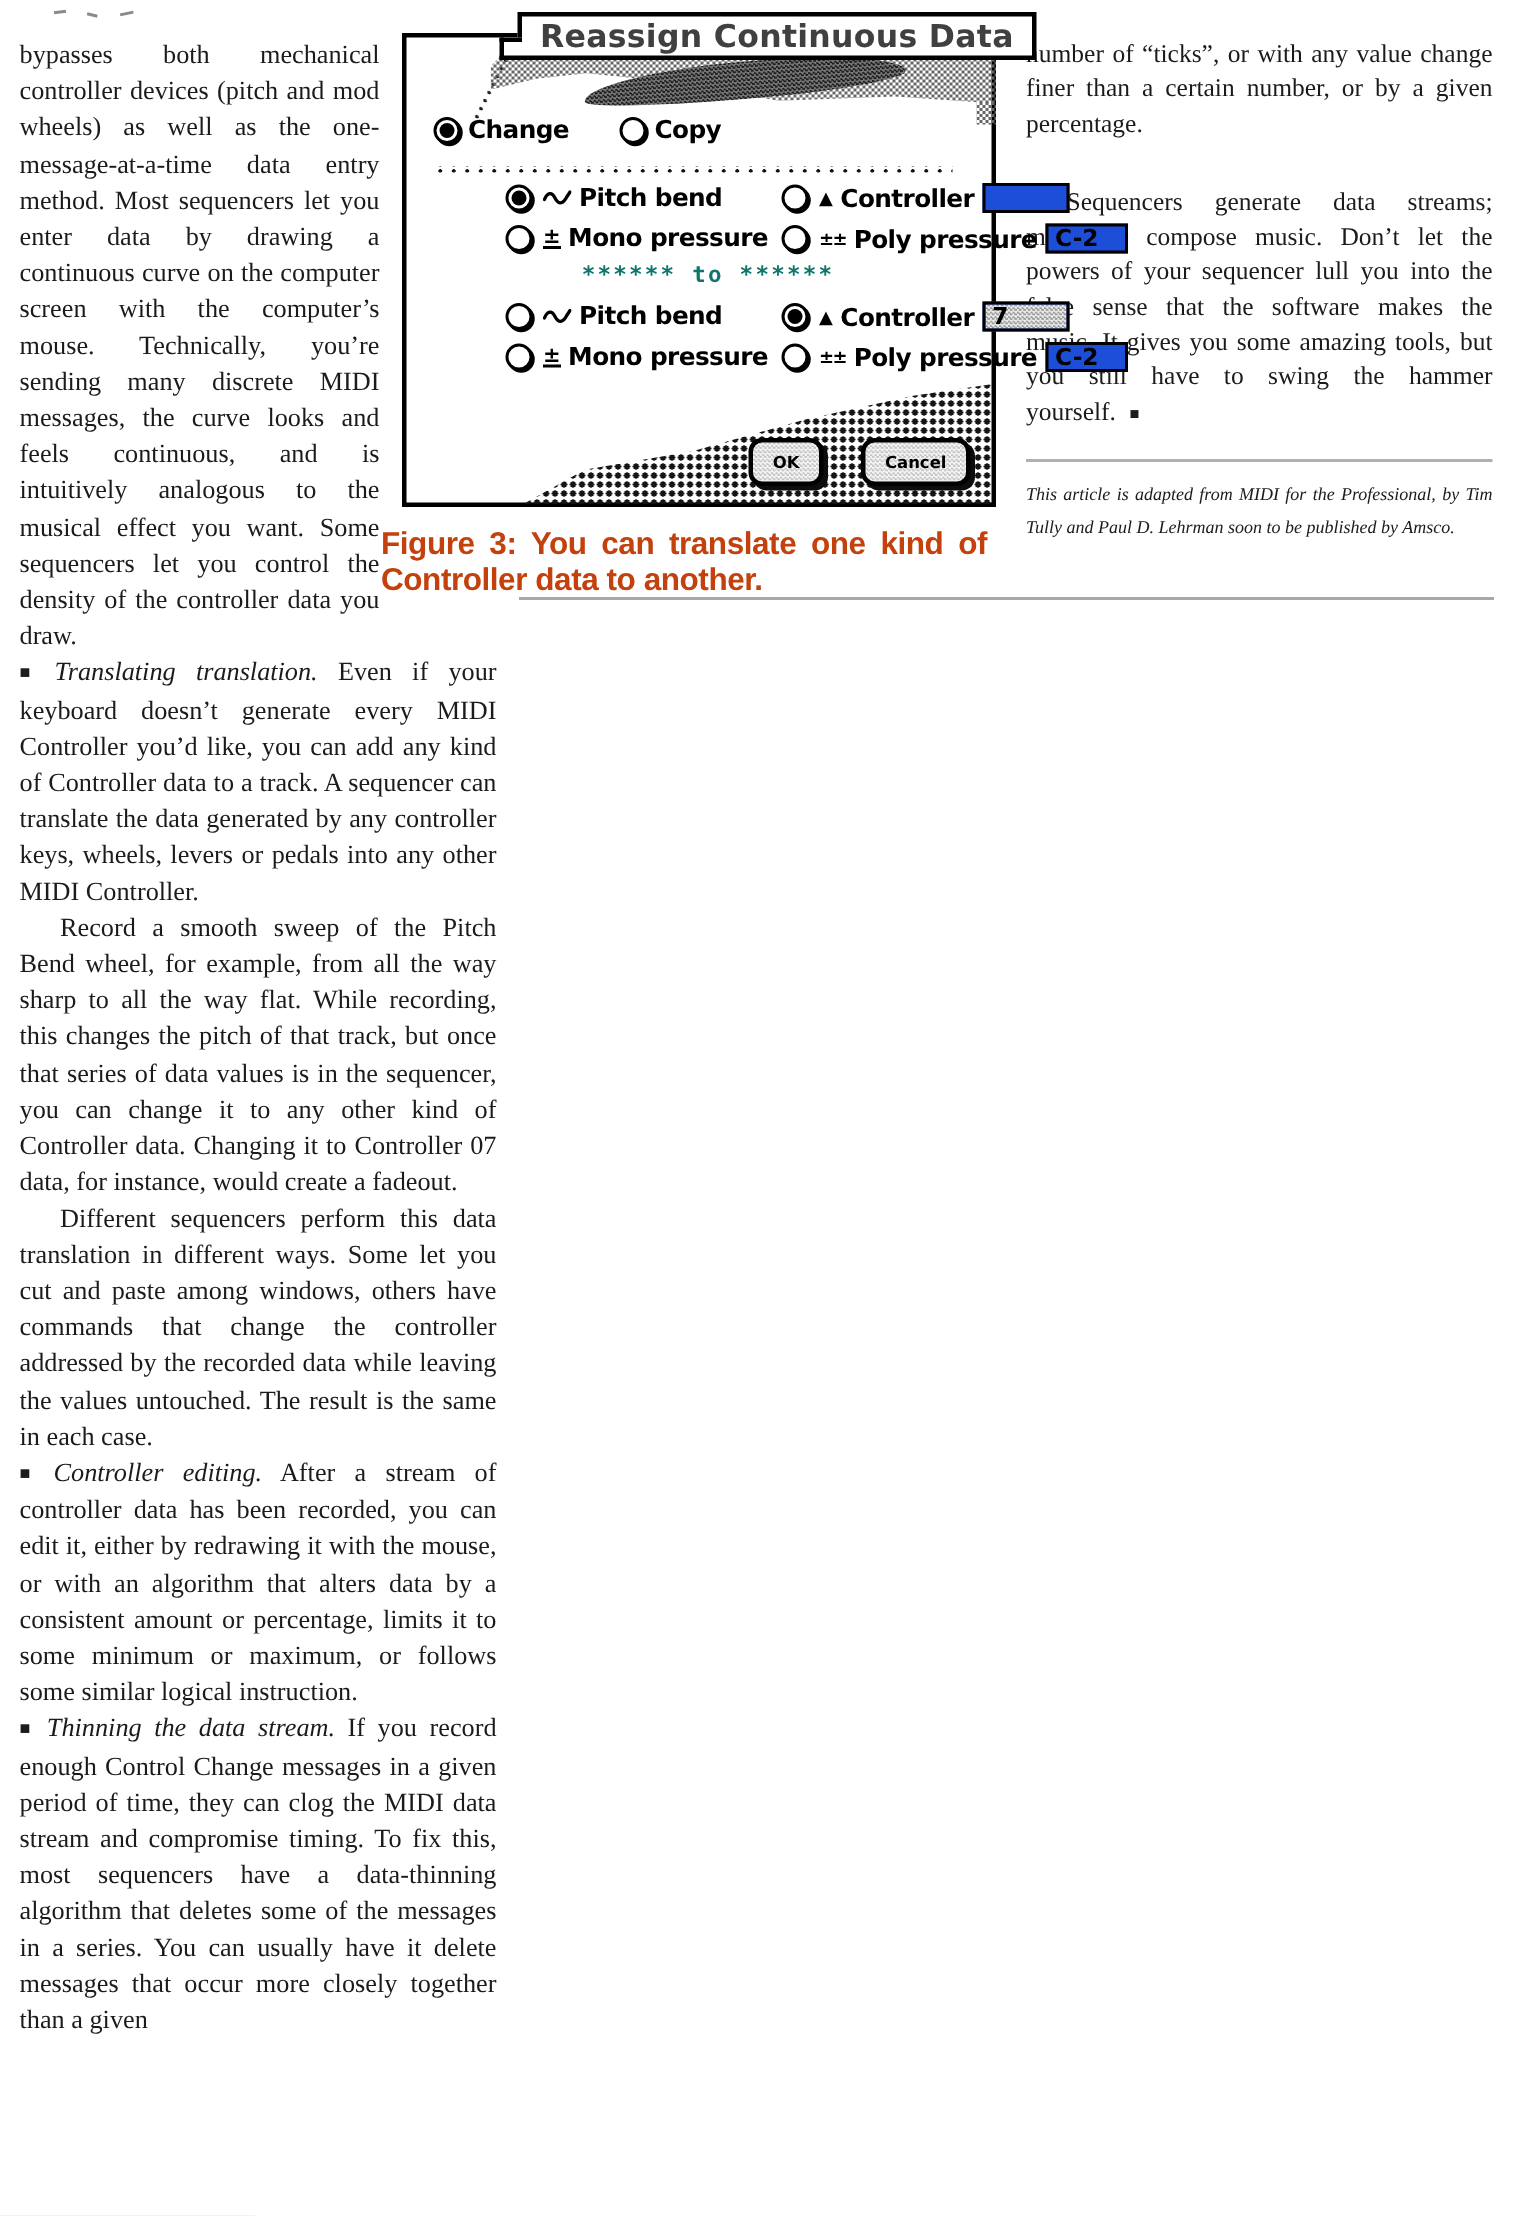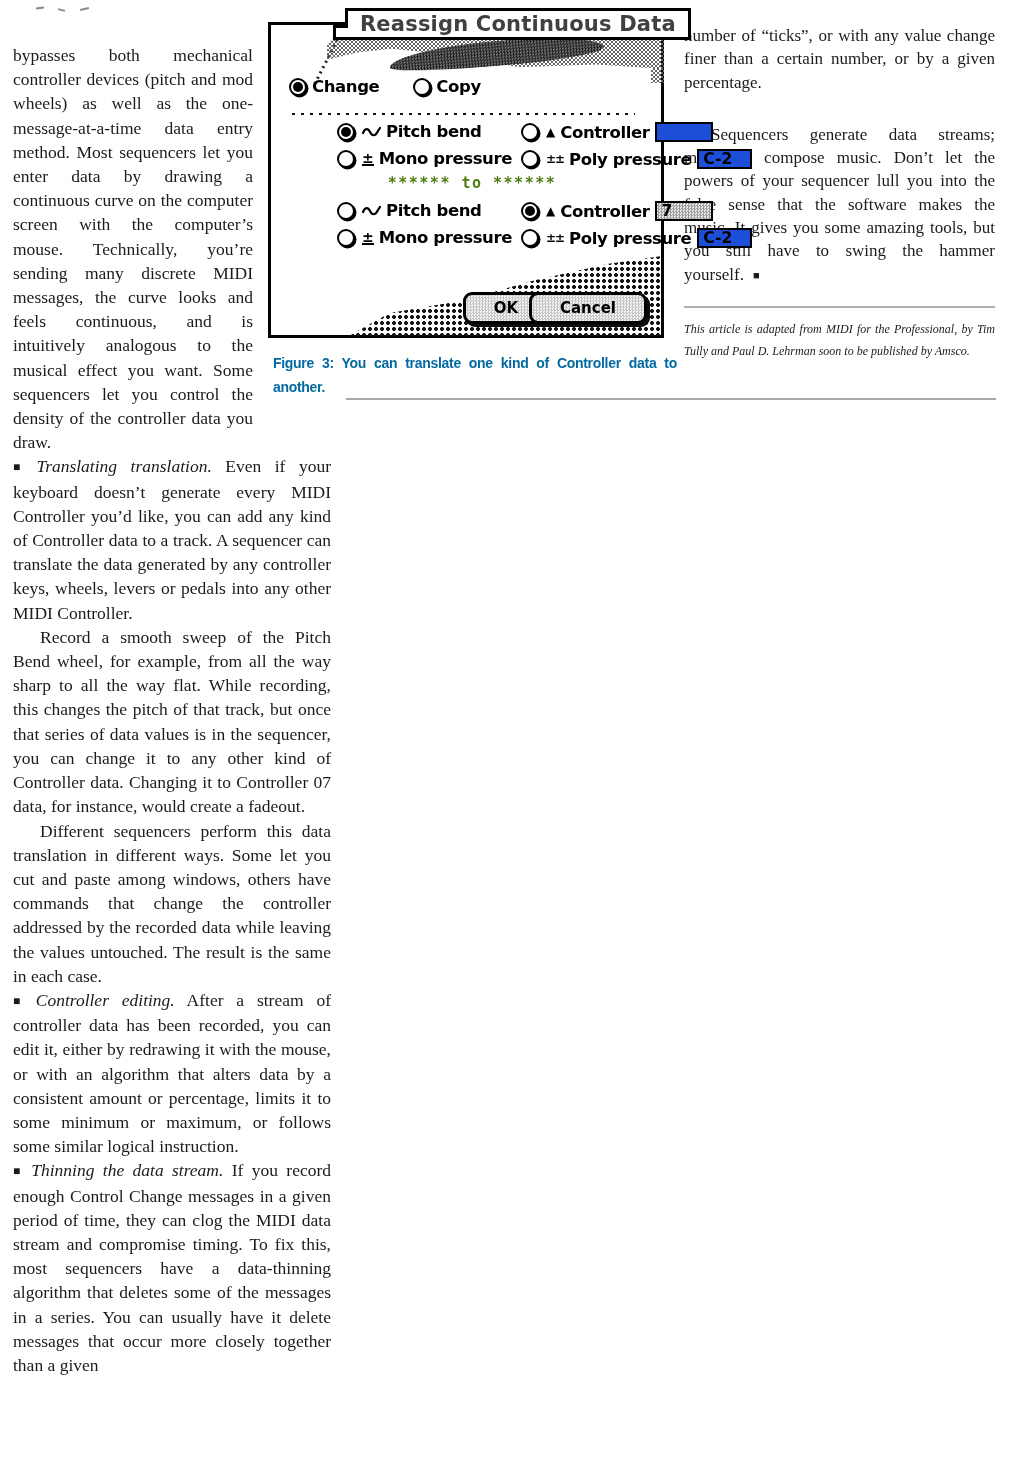--- a/index.html
+++ b/index.html
@@ -11,21 +11,21 @@
 
   
   .artifact { position:absolute; background:#8a8a8a; }
   .a1 { left:36px; top:7px;  width:8px; height:2px; transform:rotate(-8deg); }
   .a2 { left:58px; top:9px;  width:7px; height:2px; transform:rotate(14deg); }
   .a3 { left:80px; top:8px;  width:9px; height:2px; transform:rotate(-12deg); }
 
   
   .left-col {
     position:absolute; left:13px; top:24px; width:318px;
-    font-size:17.5px; line-height:24.2px; text-align:justify;margin-top:19px;
+    font-size:17.5px; line-height:24.2px; text-align:justify;
   }
   .fig-spacer { float:right; width:78px; height:400px; }
   .left-col p, .right-col p { margin:0; }
   .p-indent { text-indent:27px; }
   .bullet { font-size:12px; vertical-align:1px; padding-right:7px; }
   .lead { font-style:italic; }
 
   .right-col {
     position:absolute; left:684px; top:24px; width:311px;
     font-size:17px; line-height:23.3px; text-align:justify;
@@ -35,24 +35,24 @@
 
   .footer-note {
     position:absolute; left:684px; top:306px; width:311px;
     border-top:2px solid #b0b0b0; padding-top:11px;
     font-style:italic; font-size:12px; line-height:21.5px; text-align:justify;
   }
   .long-rule { position:absolute; left:346px; top:398px; width:650px; height:2px; background:#a8a8a8; }
 
   
   .fig-caption {
-    position:absolute; left:273px; top:351px; width:404px;
+    position:absolute; left:254px; top:351px; width:404px;
     font-family:"Liberation Sans", sans-serif; font-weight:bold;
-    font-size:14px; line-height:24px; letter-spacing:-0.3px;
-    text-align:justify; color:#0369a1;
+    font-size:21px; line-height:24px; letter-spacing:-0.3px;
+    text-align:justify; color:#c2410c;
   }
 
   
   .dialog {
     position:absolute; left:268px; top:22px; width:390px; height:310px;
     border:3px solid #000; background:#fff;
     font-family:"DejaVu Sans", sans-serif;
   }
   .dialog-tab {
     position:absolute; left:74px; top:-17px; height:26px; padding:0 12px;
@@ -116,21 +116,21 @@
   .icon-wave svg { display:block; }
 
   .dotted-sep {
     position:absolute; left:18px; top:86px; width:346px; height:4px;
     background-image:radial-gradient(circle,#111 1.3px,transparent 1.4px);
     background-size:9px 4px; background-position:0 1px;
   }
   .stars-sep {
     position:absolute; left:12px; right:0; top:149px; text-align:center;
     font-family:"DejaVu Sans Mono", monospace; font-weight:bold; font-size:15px;
-    letter-spacing:1.5px; color:#4d7c0f;
+    letter-spacing:1.5px; color:#0f766e;
   }
 
   .dlg-input {
     margin-left:6px; width:58px; height:20px; border:2px solid #000;
     font-family:"DejaVu Sans", sans-serif; font-weight:bold; font-size:15.5px;
     padding:0 4px; background:#1d4ed8; color:#000; box-sizing:border-box; border-radius:0;
   }
   .input-sel {
     background-image:conic-gradient(#9c9c9c 25%, #e9e9e9 25% 50%, #9c9c9c 50% 75%, #e9e9e9 75%);
     background-size:3px 3px;
@@ -138,23 +138,23 @@
   .w-c2 { width:55px; }
 
   .btn-band {
     position:absolute; left:78px; right:-1px; bottom:-1px; height:88px;
     background-image:radial-gradient(circle,#151515 2px,transparent 2.15px);
     background-size:6px 6px;
     clip-path:polygon(0 100%, 13% 74%, 36% 60%, 60% 36%, 83% 18%, 100% 9%, 100% 100%);
   }
   .mac-btn {
     position:absolute; bottom:11px; height:32px; border:3px solid #000; border-radius:9px;
-    font-family:"DejaVu Sans", sans-serif; font-weight:bold; font-size:15px; color:#000;
+    font-family:"DejaVu Sans", sans-serif; font-weight:bold; font-size:11px; color:#000;
     background-image:conic-gradient(#c6c6c6 25%, #f4f4f4 25% 50%, #c6c6c6 50% 75%, #f4f4f4 75%);
-    background-size:3px 3px; box-shadow:3px 3px 0 #0d0d0d; padding:0 28px; cursor:pointer;
+    background-size:3px 3px; box-shadow:3px 3px 0 #0d0d0d; padding:0 13px; cursor:pointer;
   }
   .ok-btn { right:112px; }
   .cancel-btn { right:14px; }
 </style>
 </head>
 <body>
 
 <div id="page">
 
   <div class="artifact a1"></div>

